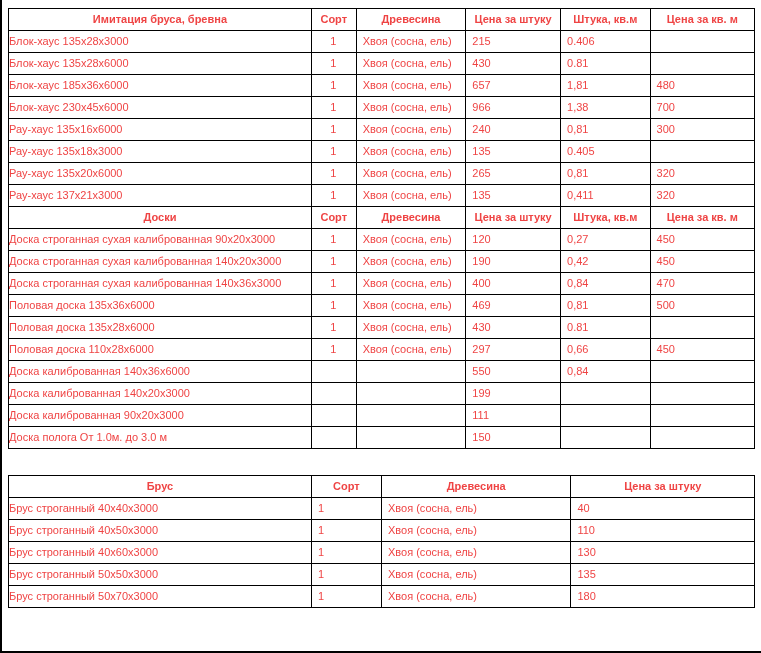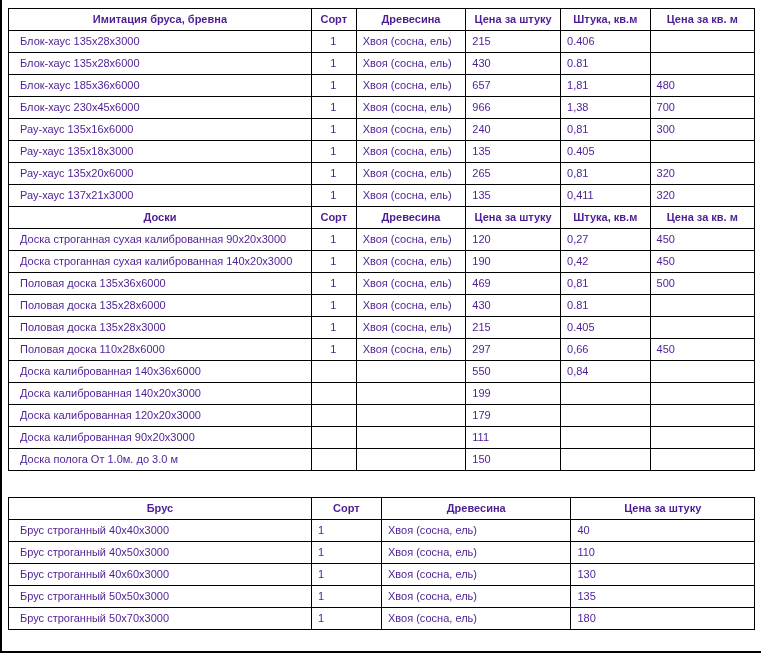--- a/index.html
+++ b/index.html
@@ -1,33 +1,33 @@
 <!DOCTYPE html>
 <html><head>
 <meta charset="utf-8">
 <style>
   html,body{margin:0;padding:0;background:#e8e8e8;}
   .page{
     width:761px;height:653px;box-sizing:border-box;background:#ffffff;
     border-left:2px solid #000;border-bottom:2px solid #000;
     padding:8px 6px 0 6px;overflow:hidden;
-    font-family:"Liberation Sans", sans-serif;color:#4c1d95;
+    font-family:"Liberation Sans", sans-serif;color:#ef4444;
   }
   table.price-table{
     width:100%;border-collapse:collapse;table-layout:fixed;
     font-size:11px;
   }
   table.price-table th, table.price-table td{
     border:1px solid #000;height:19px;line-height:13px;
     padding:1px 3px 1px 6px;overflow:hidden;white-space:nowrap;
     vertical-align:middle;text-align:left;font-weight:normal;
   }
   table.price-table th{font-weight:bold;text-align:center;padding:1px 2px;}
   
-  table.price-table td:first-child{padding-left:11px;}
+  table.price-table td:first-child{padding-left:0;}
   
   #table-0 col:nth-child(1){width:40.6%}
   #table-0 col:nth-child(2){width:6.0%}
   #table-0 col:nth-child(3){width:14.7%}
   #table-0 col:nth-child(4){width:12.7%}
   #table-0 col:nth-child(5){width:12.0%}
   #table-0 col:nth-child(6){width:14.0%}
   
   #table-0 td:nth-child(2){text-align:center;padding-left:2px;}
   
@@ -141,72 +141,64 @@
         </tr>
         <tr>
           <td>Доска строганная сухая калиброванная 140х20х3000</td>
           <td>1</td>
           <td>Хвоя (сосна, ель)</td>
           <td>190</td>
           <td>0,42</td>
           <td>450</td>
         </tr>
         <tr>
+          <td>Доска строганная сухая калиброванная 140х36х3000</td>
+          <td>1</td>
+          <td>Хвоя (сосна, ель)</td>
+          <td>400</td>
+          <td>0,84</td>
+          <td>470</td>
+        </tr>
+        <tr>
           <td>Половая доска 135х36х6000</td>
           <td>1</td>
           <td>Хвоя (сосна, ель)</td>
           <td>469</td>
           <td>0,81</td>
           <td>500</td>
         </tr>
         <tr>
           <td>Половая доска 135х28х6000</td>
           <td>1</td>
           <td>Хвоя (сосна, ель)</td>
           <td>430</td>
           <td>0.81</td>
           <td></td>
         </tr>
         <tr>
-          <td>Половая доска 135х28х3000</td>
-          <td>1</td>
-          <td>Хвоя (сосна, ель)</td>
-          <td>215</td>
-          <td>0.405</td>
-          <td></td>
-        </tr>
-        <tr>
           <td>Половая доска 110х28х6000</td>
           <td>1</td>
           <td>Хвоя (сосна, ель)</td>
           <td>297</td>
           <td>0,66</td>
           <td>450</td>
         </tr>
         <tr>
           <td>Доска калиброванная 140х36х6000</td>
           <td></td>
           <td></td>
           <td>550</td>
           <td>0,84</td>
           <td></td>
         </tr>
         <tr>
           <td>Доска калиброванная 140х20х3000</td>
           <td></td>
           <td></td>
           <td>199</td>
-          <td></td>
-          <td></td>
-        </tr>
-        <tr>
-          <td>Доска калиброванная 120х20х3000</td>
-          <td></td>
-          <td></td>
-          <td>179</td>
           <td></td>
           <td></td>
         </tr>
         <tr>
           <td>Доска калиброванная 90х20х3000</td>
           <td></td>
           <td></td>
           <td>111</td>
           <td></td>
           <td></td>

